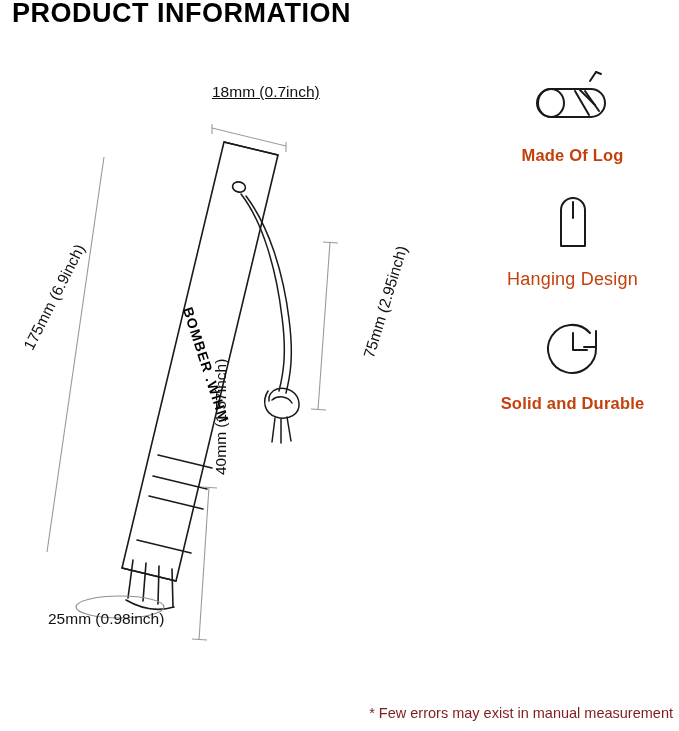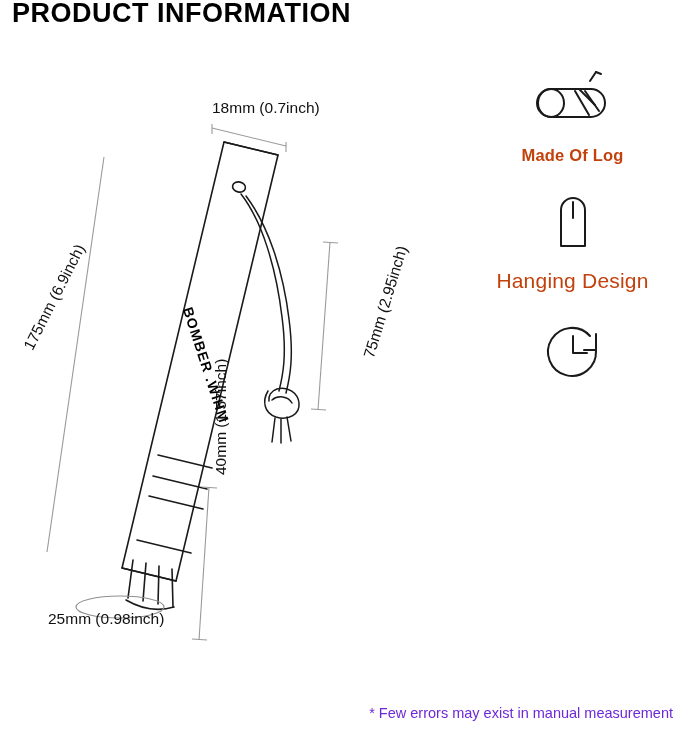--- a/index.html
+++ b/index.html
@@ -35,21 +35,21 @@
     height: 620px;
   }
   #diagram svg { display: block; }
 
   .dim-label {
     position: absolute;
     font-size: 15.5px;
     color: #111;
     white-space: nowrap;
   }
-  #dim-top    { left: 212px; top: 44px; }
+  #dim-top    { left: 212px; top: 28px; text-decoration: underline; }
   #dim-left   { left: 20px;  top: 290px; transform: rotate(-63deg); transform-origin: left top; }
   #dim-right  { left: 360px; top: 300px; transform: rotate(-73deg); transform-origin: left top; }
   #dim-mid    { left: 212px; top: 420px; transform: rotate(-90deg); transform-origin: left top; }
   #dim-bottom { left: 48px;  top: 555px; }
 
   
   #features {
     position: absolute;
     left: 466px;
     top: 60px;
@@ -68,29 +68,29 @@
   }
   .feature .cap {
     font-size: 16.5px;
     font-weight: bold;
     color: #c2410c;
     margin-top: 6px;
     letter-spacing: 0.2px;
   }
   #feature-1 .cap, #feature-4 .cap { font-size: 16.5px; }
   #feature-2 .cap { font-weight: normal; font-size: 16.5px; }
-  #feature-3 .cap { font-weight: normal; font-size: 21px; }
+  #feature-3 .cap { font-weight: normal; font-size: 18px; }
 
   
   #footnote {
     position: absolute;
     right: 6px;
     bottom: 10px;
     font-size: 14.5px;
-    color: #6d28d9;
+    color: #7f1d1d;
     white-space: nowrap;
   }
 
   
   #brand {
     position: absolute;
     left: 195px;
     top: 250px;
     font-size: 14px;
     font-weight: bold;
@@ -203,17 +203,18 @@
   </div>
 
   <div class="feature" id="feature-4">
     <div class="icon">
       <svg width="70" height="70" viewBox="0 0 70 70" fill="none" stroke="#1a1a1a" stroke-width="2" stroke-linecap="round" stroke-linejoin="round">
         <path d="M52 20 a24 24 0 1 0 6 15"></path>
         <path d="M58 18 L58 34 L46 34" stroke-width="2"></path>
         <path d="M35 20 V37 H49"></path>
       </svg>
     </div>
+    <div class="cap">Solid and Durable</div>
   </div>
 
 </div>
 
 <div id="footnote">* Few errors may exist in manual measurement</div>
 
 </body></html>

